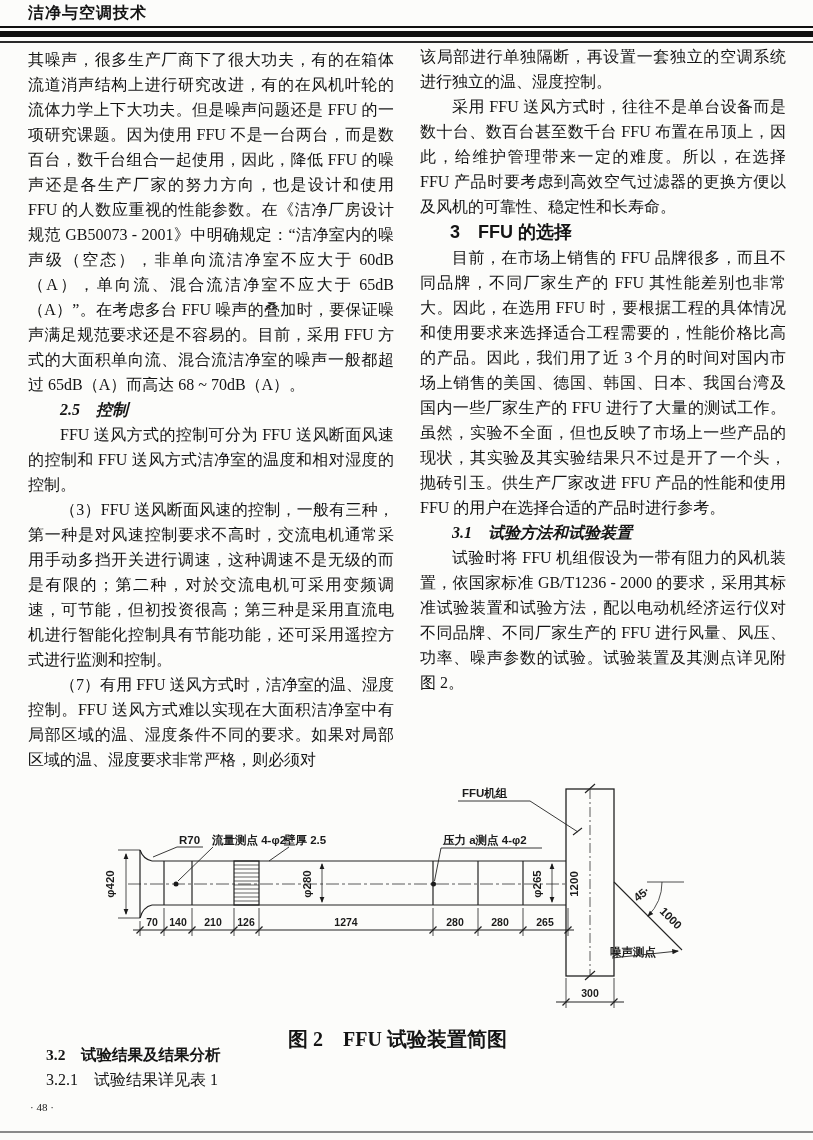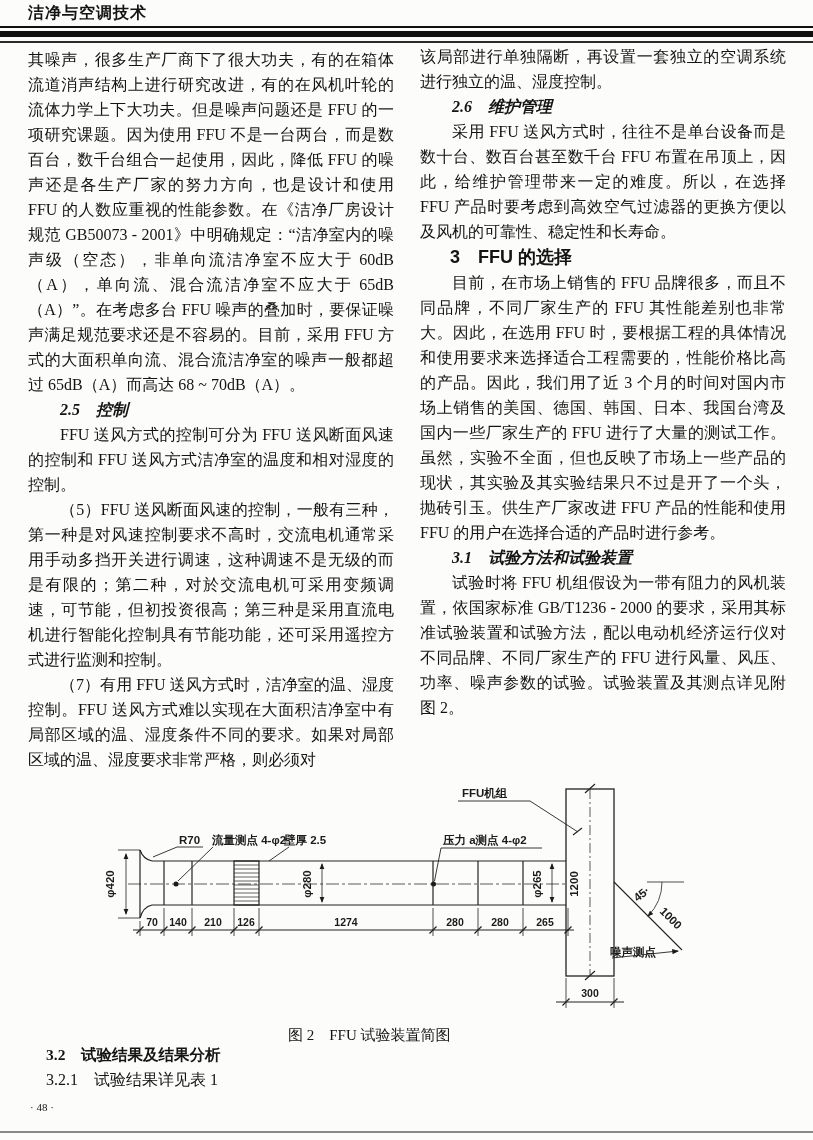--- a/index.html
+++ b/index.html
@@ -37,21 +37,21 @@
   }
   
   .figure-wrap{position:absolute;left:0;top:780px;width:813px;height:240px;}
   svg text{
     font-family:"Liberation Sans","DejaVu Sans",sans-serif;
     font-weight:bold;fill:#1b1b1b;
   }
   svg .lbl{font-size:11.5px;}
   svg .num{font-size:10.5px;}
   .fig-caption{
-    position:absolute;left:288px;top:1026px;font-size:15px;font-weight:normal;
+    position:absolute;left:288px;top:1026px;font-size:20px;font-weight:bold;
   }
   .after-fig-1{
     position:absolute;left:46px;top:1045px;font-size:15.5px;font-weight:bold;
   }
   .after-fig-2{
     position:absolute;left:46px;top:1070px;font-size:16px;
   }
   .page-number{
     position:absolute;left:30px;top:1101px;font-size:11px;
   }
@@ -63,27 +63,26 @@
 
   <div class="journal-title">洁净与空调技术</div>
   <div class="rule r1"></div>
   <div class="rule r2"></div>
   <div class="rule r3"></div>
 
   <div class="col col-left">
     <p>其噪声，很多生产厂商下了很大功夫，有的在箱体流道消声结构上进行研究改进，有的在风机叶轮的流体力学上下大功夫。但是噪声问题还是 FFU 的一项研究课题。因为使用 FFU 不是一台两台，而是数百台，数千台组合一起使用，因此，降低 FFU 的噪声还是各生产厂家的努力方向，也是设计和使用 FFU 的人数应重视的性能参数。在《洁净厂房设计规范 GB50073 - 2001》中明确规定：“洁净室内的噪声级（空态），非单向流洁净室不应大于 60dB（A），单向流、混合流洁净室不应大于 65dB（A）”。在考虑多台 FFU 噪声的叠加时，要保证噪声满足规范要求还是不容易的。目前，采用 FFU 方式的大面积单向流、混合流洁净室的噪声一般都超过 65dB（A）而高达 68 ~ 70dB（A）。</p>
     <p class="subhead">2.5　控制</p>
     <p class="indent">FFU 送风方式的控制可分为 FFU 送风断面风速的控制和 FFU 送风方式洁净室的温度和相对湿度的控制。</p>
-    <p class="indent">（5）FFU 送风断面风速的控制，一般有三种，第一种是对风速控制要求不高时，交流电机通常采用手动多挡开关进行调速，这种调速不是无级的而是有限的；第二种，对於交流电机可采用变频调速，可节能，但初投资很高；第三种是采用直流电机进行智能化控制具有节能功能，还可采用遥控方式进行监测和控制。</p>
+    <p class="indent">（3）FFU 送风断面风速的控制，一般有三种，第一种是对风速控制要求不高时，交流电机通常采用手动多挡开关进行调速，这种调速不是无级的而是有限的；第二种，对於交流电机可采用变频调速，可节能，但初投资很高；第三种是采用直流电机进行智能化控制具有节能功能，还可采用遥控方式进行监测和控制。</p>
     <p class="indent">（7）有用 FFU 送风方式时，洁净室的温、湿度控制。FFU 送风方式难以实现在大面积洁净室中有局部区域的温、湿度条件不同的要求。如果对局部区域的温、湿度要求非常严格，则必须对</p>
   </div>
 
   <div class="col col-right">
     <p>该局部进行单独隔断，再设置一套独立的空调系统进行独立的温、湿度控制。</p>
-    <p class="subhead">2.6　维护管理</p>
     <p class="indent">采用 FFU 送风方式时，往往不是单台设备而是数十台、数百台甚至数千台 FFU 布置在吊顶上，因此，给维护管理带来一定的难度。所以，在选择 FFU 产品时要考虑到高效空气过滤器的更换方便以及风机的可靠性、稳定性和长寿命。</p>
     <p class="sechead">3　FFU 的选择</p>
     <p class="indent">目前，在市场上销售的 FFU 品牌很多，而且不同品牌，不同厂家生产的 FFU 其性能差别也非常大。因此，在选用 FFU 时，要根据工程的具体情况和使用要求来选择适合工程需要的，性能价格比高的产品。因此，我们用了近 3 个月的时间对国内市场上销售的美国、德国、韩国、日本、我国台湾及国内一些厂家生产的 FFU 进行了大量的测试工作。虽然，实验不全面，但也反映了市场上一些产品的现状，其实验及其实验结果只不过是开了一个头，抛砖引玉。供生产厂家改进 FFU 产品的性能和使用 FFU 的用户在选择合适的产品时进行参考。</p>
     <p class="subhead">3.1　试验方法和试验装置</p>
     <p class="indent">试验时将 FFU 机组假设为一带有阻力的风机装置，依国家标准 GB/T1236 - 2000 的要求，采用其标准试验装置和试验方法，配以电动机经济运行仪对不同品牌、不同厂家生产的 FFU 进行风量、风压、功率、噪声参数的试验。试验装置及其测点详见附图 2。</p>
   </div>
 
   <div class="figure-wrap">
     <svg viewBox="0 0 813 238" width="813" height="238">
       <defs>

